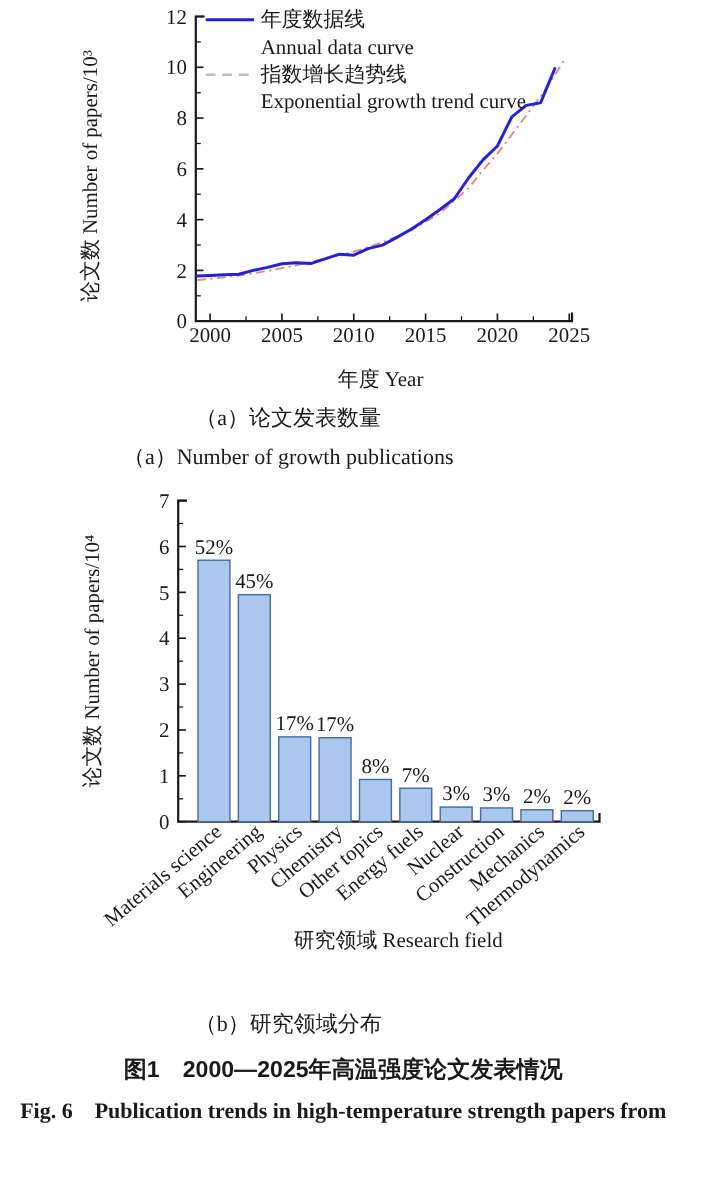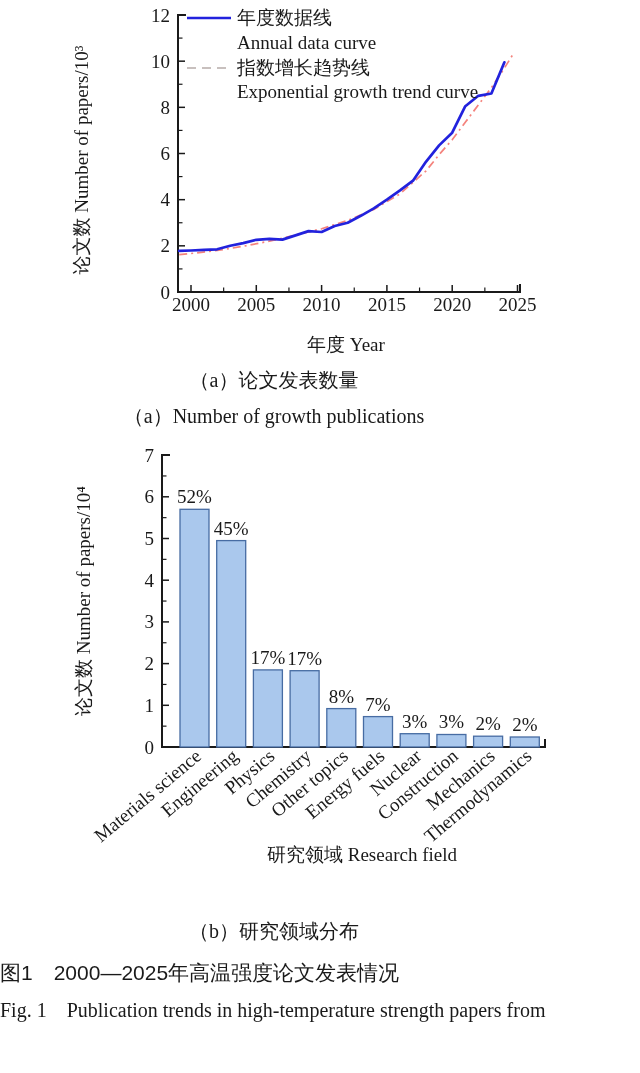--- a/index.html
+++ b/index.html
@@ -3,25 +3,25 @@
 <meta charset="utf-8">
 <style>
   html,body{margin:0;padding:0;background:#ffffff;}
   .page{
     position:relative;width:640px;height:1073px;background:#ffffff;
     font-family:"Liberation Serif","DejaVu Serif",serif;color:#1a1a1a;overflow:hidden;
   }
   svg{font-family:"Liberation Serif","DejaVu Serif",serif;}
   .cap{
     position:absolute;left:0;width:524px;text-align:center;
-    font-size:20px;line-height:26px;white-space:pre-wrap;margin-left:12px;
+    font-size:20px;line-height:26px;white-space:pre-wrap;
   }
   .ttl{
-    position:absolute;left:0;width:624px;text-align:left;
-    font-weight:normal;white-space:pre-wrap;
+    position:absolute;left:0;width:624px;text-align:center;
+    font-weight:bold;white-space:pre-wrap;
   }
   .ttl-zh{top:959px;font-size:21px;line-height:28px;font-family:"Liberation Sans","DejaVu Sans",sans-serif;}
   .ttl-en{font-size:20px;line-height:26px;}
 </style>
 </head>
 <body>
 
 <div class="page">
 
   <svg id="chartA" width="640" height="360" viewBox="0 0 640 360" style="position:absolute;top:0;left:0">
@@ -133,14 +133,14 @@
       <rect x="510.3" y="297.0" width="29" height="10.0" fill="#aac8ed" stroke="#476ca3" stroke-width="1.3"></rect>
       <text x="524.8" y="290.992" font-size="19" fill="#1a1a1a" text-anchor="middle">2%</text>
       <text x="0" y="0" font-size="19" fill="#1a1a1a" transform="translate(532.8,318) rotate(-40)" text-anchor="end">Thermodynamics</text>
       <text x="0" y="0" font-size="19" fill="#1a1a1a" transform="translate(90,161) rotate(-90)" text-anchor="middle">论文数 Number of papers/10⁴</text>
       <text x="362" y="421" font-size="19" fill="#1a1a1a" text-anchor="middle">研究领域 Research field</text>
     </svg>
 
   <div class="cap" style="top:918px">（b）研究领域分布</div>
 
   <div class="ttl ttl-zh">图1　2000—2025年高温强度论文发表情况</div>
-  <div class="ttl ttl-en" style="top:997px">Fig. 1　Publication trends in high-temperature strength papers from</div>
+  <div class="ttl ttl-en" style="top:997px">Fig. 6　Publication trends in high-temperature strength papers from</div>
 </div>
 
 </body></html>

